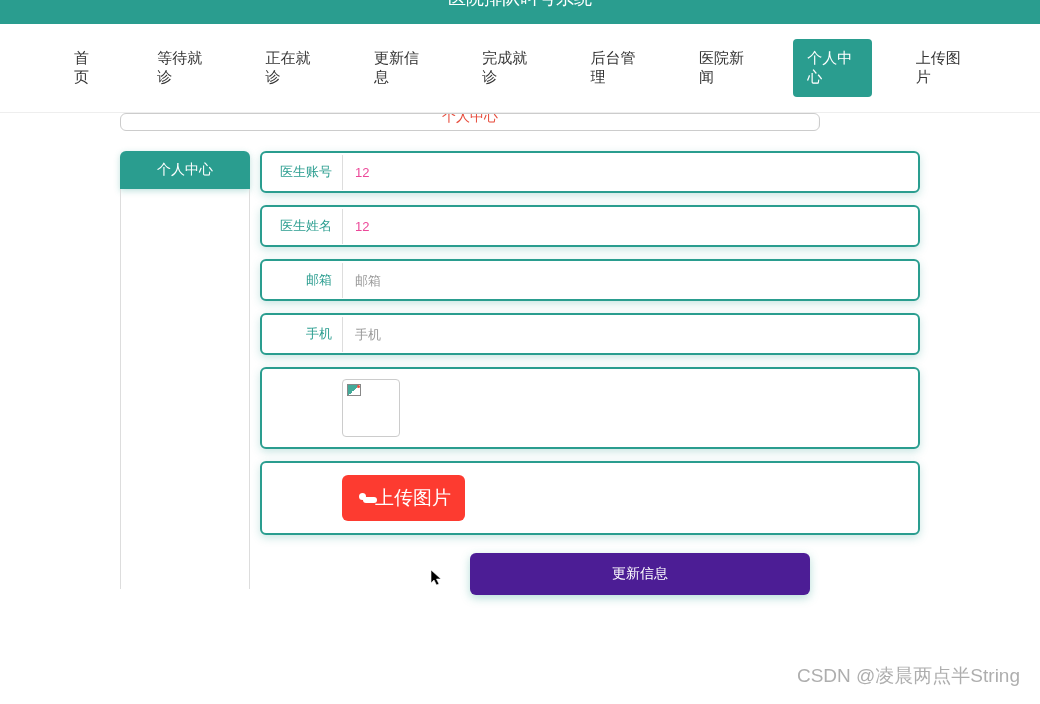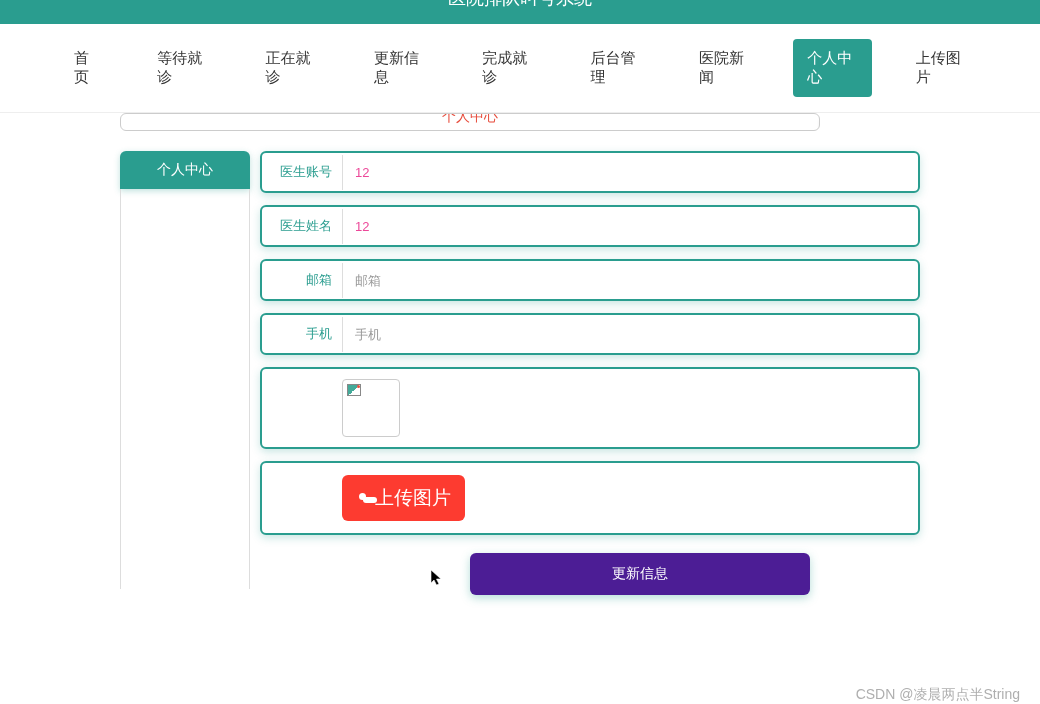--- a/index.html
+++ b/index.html
@@ -43,21 +43,21 @@
     .upload-btn { background: #fd3b30; color: #fff; border: none; border-radius: 6px; padding: 10px 14px; font-size: 19px; cursor: pointer; display: inline-flex; align-items: center; gap: 5px; }
     .cloud-icon { width: 14px; height: 10px; position: relative; display: inline-block; }
     .cloud-icon::before { content:''; position:absolute; width:14px; height:6px; background:#fff; border-radius:6px; bottom:0; }
     .cloud-icon::after { content:''; position:absolute; width:7px; height:7px; background:#fff; border-radius:50%; top:0; left:3px; }
     
     .actions { display: flex; flex-direction: column; gap: 10px; align-items: center; padding-left: 100px; }
     .btn-primary { width: 340px; padding: 12px 0; background: #4c1d95; color: #fff; border: none; border-radius: 6px; font-size: 14px; cursor: pointer; box-shadow: 0 3px 10px rgba(42,157,143,.35); }
     
     .cursor { position: absolute; top: 456px; left: 430px; width: 14px; height: 18px; pointer-events: none; }
     
-    .watermark { position: fixed; bottom: 0; right: 20px; color: rgba(120,120,120,.6); font-size: 14px; }
+    .watermark { position: fixed; bottom: 15px; right: 20px; color: rgba(120,120,120,.6); font-size: 19px; }
   </style>
 </head>
 <body>
 
 <div class="header-bar">
   <span class="header-title">医院排队叫号系统</span>
 </div>
 
 <div class="nav-bar">
   <div class="nav-item">首页</div>

